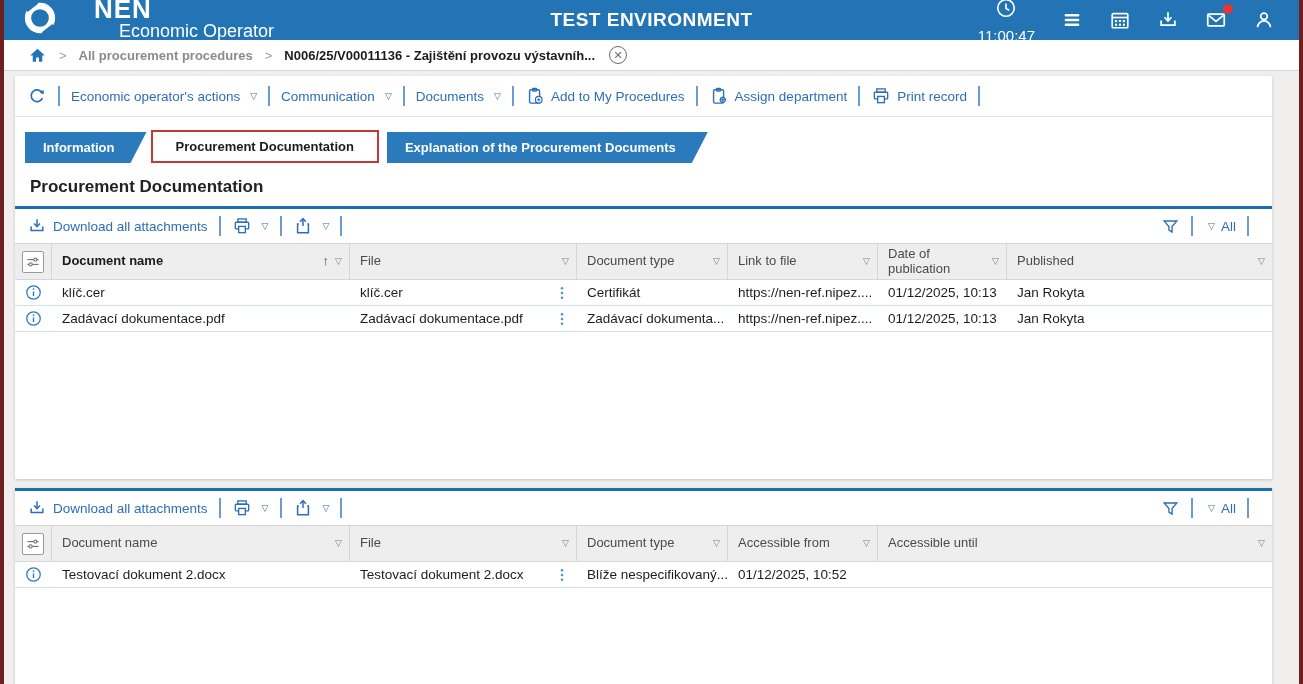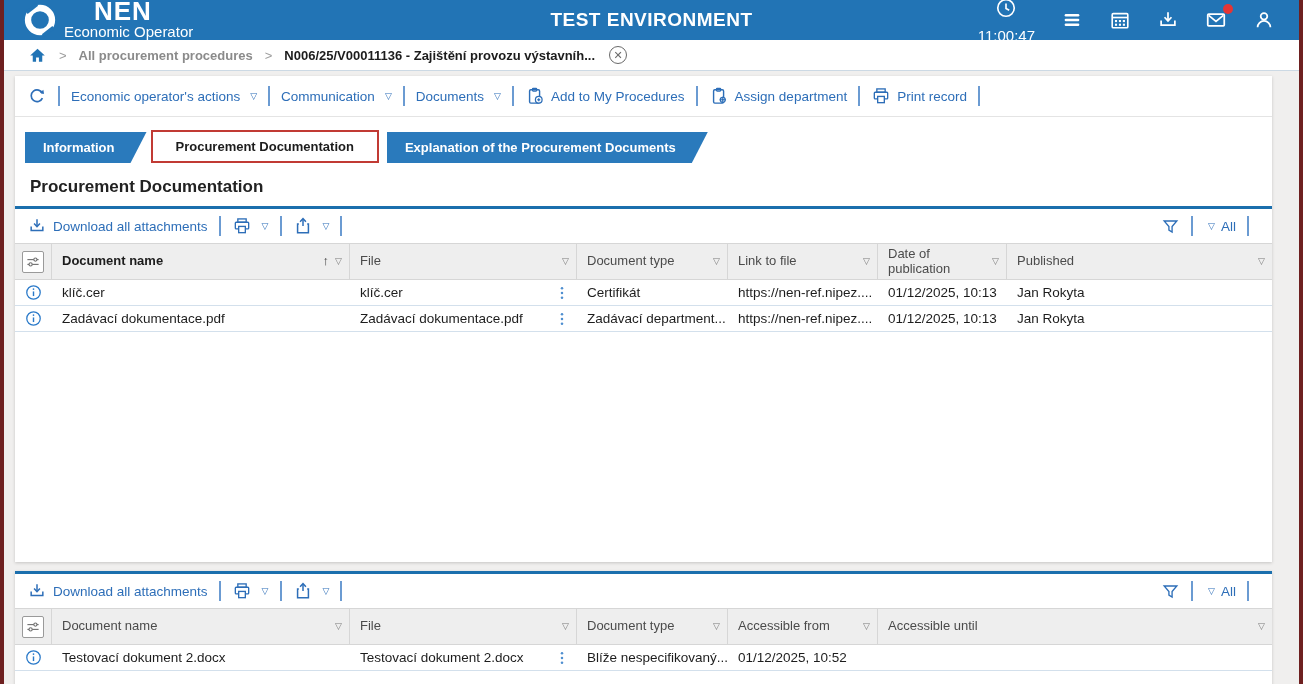--- a/index.html
+++ b/index.html
@@ -9,21 +9,21 @@
   .screen { position:relative; width:1303px; height:684px; overflow:hidden;
             border-left:4px solid #6e2020; border-right:4px solid #6e2020; background:#f0efee; }
 
   
   .topbar { position:relative; height:40px; background:#2274b5; color:#fff;
             display:flex; align-items:center; }
   .brand { display:flex; align-items:flex-start; margin-left:18px; cursor:pointer; }
   .logo { width:36px; height:36px; margin-top:2px; }
   .brand-text { display:flex; flex-direction:column; margin-left:6px; }
   .brand-name { font-size:26px; font-weight:bold; letter-spacing:1px; line-height:22px;margin-left:30px; }
-  .brand-sub { font-size:15px; margin-top:1px; white-space:nowrap; }
+  .brand-sub { font-size:18px; margin-left:55px; margin-top:1px; white-space:nowrap; }
   .env { position:absolute; left:50%; transform:translateX(-50%); font-size:19px;
          font-weight:bold; letter-spacing:.5px; white-space:nowrap; }
   .top-icons { margin-left:auto; display:flex; align-items:center; gap:26px; padding-right:24px; }
   .clockwrap { display:flex; align-items:center; gap:8px; font-size:15px;flex-direction:column; }
   .ticon { width:22px; height:22px; display:block; }
   .mailwrap { position:relative; }
   .badge { position:absolute; top:-5px; right:-6px; width:10px; height:10px;
            border-radius:50%; background:#e53535; }
 
   
@@ -33,21 +33,21 @@
   .bc-sep { color:#9c9c9c; font-size:13px; }
   .bc-item { color:#8b8b8b; font-weight:bold; cursor:pointer; }
   .bc-item.active { color:#1c1c1c; }
   .bc-close { width:18px; height:18px; border:1.5px solid #6a6a6a; border-radius:50%;
               display:flex; align-items:center; justify-content:center; color:#6a6a6a;
               font-size:11px; line-height:1; cursor:pointer; margin-left:2px; }
 
   
   .page { padding:5px 27px 0 11px; }
   .card { background:#fff; box-shadow:0 1px 3px rgba(0,0,0,.18); }
-  .card.main { height:486px; }
+  .card.main { height:403px; }
   .card.second { margin-top:9px; height:200px; }
 
   
   .actionbar { height:41px; display:flex; align-items:center; padding-left:12px;
                border-bottom:1px solid #e4e4e4; color:#2d6eb8; font-size:13.5px; }
   .abtn { display:flex; align-items:center; gap:6px; cursor:pointer; white-space:nowrap; color:#2d6eb8; }
   .vsep { width:2px; height:20px; background:#6b9bd2; margin:0 11px; flex:0 0 auto; }
   .tri { font-size:9px; line-height:1; margin-left:4px; }
   .aicon { width:20px; height:20px; }
 
@@ -345,21 +345,21 @@
         </div>
         <div class="td">Zadávací dokumentace.pdf</div>
         <div class="td td-file">
           <span>Zadávací dokumentace.pdf</span>
           <svg class="dots-ic" viewBox="0 0 14 20">
             <circle cx="7" cy="4" r="1.6" fill="currentColor"></circle>
               <circle cx="7" cy="10" r="1.6" fill="currentColor"></circle>
               <circle cx="7" cy="16" r="1.6" fill="currentColor"></circle>
           </svg>
         </div>
-        <div class="td">Zadávací department...</div>
+        <div class="td">Zadávací dokumenta...</div>
         <div class="td">https://nen-ref.nipez....</div>
         <div class="td">01/12/2025, 10:13</div>
         <div class="td">Jan Rokyta</div>
       </div>
     </div>
 
     <div class="card second">
       <div class="sec-rule"></div>
 
       <div class="tbl-toolbar">

